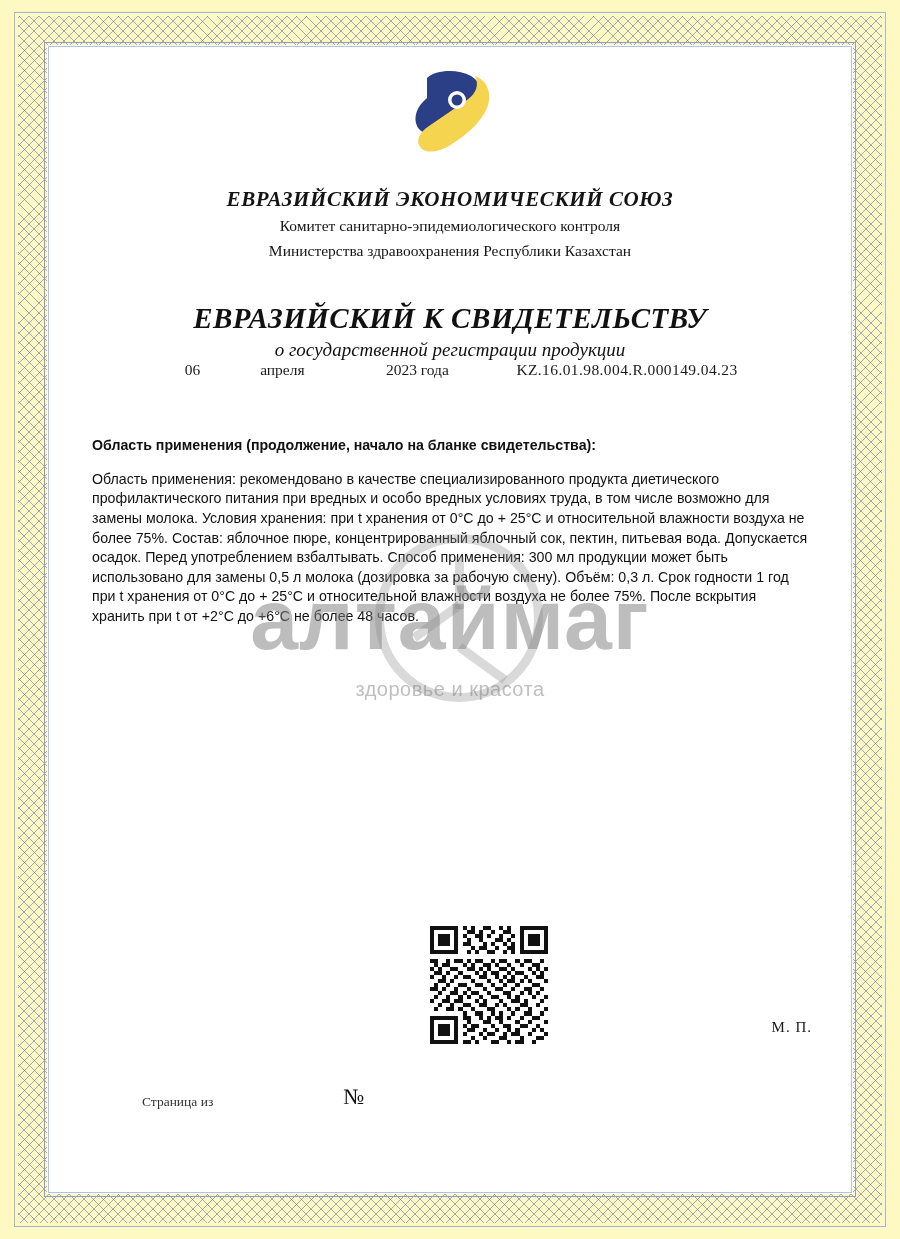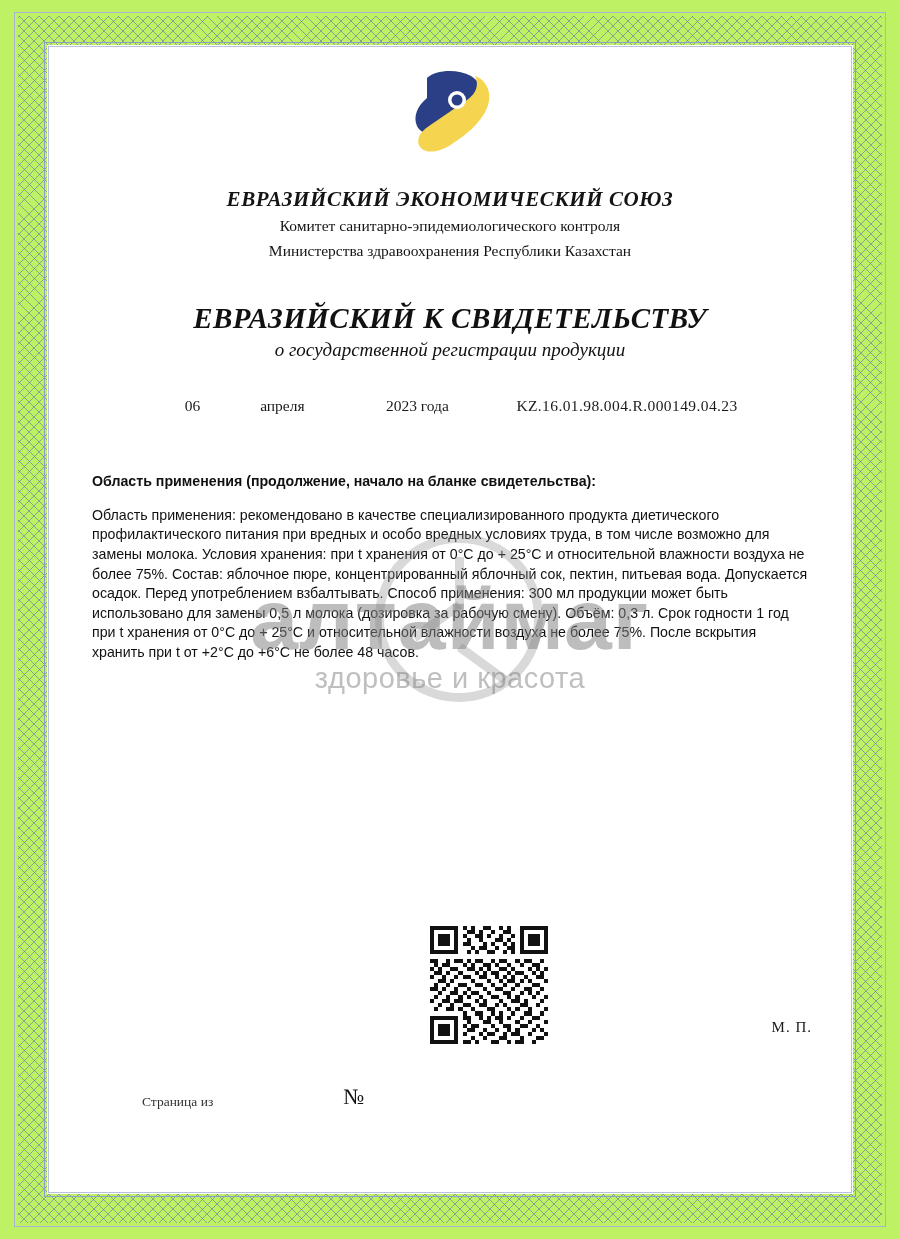--- a/index.html
+++ b/index.html
@@ -12,21 +12,21 @@
     height: 1239px;
     font-family: "Liberation Serif", serif;
     color: #1a1a1a;
     position: relative;
     overflow: hidden;
   }
 
   .page {
     position: absolute;
     inset: 0;
-    background: #bef264;
+    background: #fef9c3;
   }
 
   
   .border-outer {
     position: absolute;
     left: 14px;
     top: 12px;
     right: 14px;
     bottom: 12px;
     border: 1px solid #a9b3d6;
@@ -116,21 +116,20 @@
     margin-top: 4px;
     color: #111;
   }
 
   
   .meta-row {
     display: flex;
     justify-content: center;
     align-items: baseline;
     gap: 0;
-    margin-top: 36px;
     font-size: 15.5px;
   }
   .meta-day   { width: 60px; text-align: center; }
   .meta-month { width: 120px; text-align: center; }
   .meta-year  { width: 150px; text-align: center; }
   .meta-reg   { margin-left: 24px; letter-spacing: 0.4px; }
 
   
   .section {
     margin-top: 58px;
@@ -208,22 +207,23 @@
     font-family: "Liberation Sans", sans-serif;
     font-size: 86px;
     font-weight: bold;
     color: rgba(128,128,128,0.52);
     letter-spacing: 1px;
     line-height: 1;
   }
   .wm-sub {
     position: relative;
     font-family: "Liberation Sans", sans-serif;
-    font-size: 29px;
+    font-size: 20px;
     color: rgba(128,128,128,0.5);
+    margin-top: 16px;
     letter-spacing: 0.5px;
   }
 
   
   .qr {
     position: absolute;
     left: 370px;
     top: 870px;
     width: 118px;
     height: 118px;

